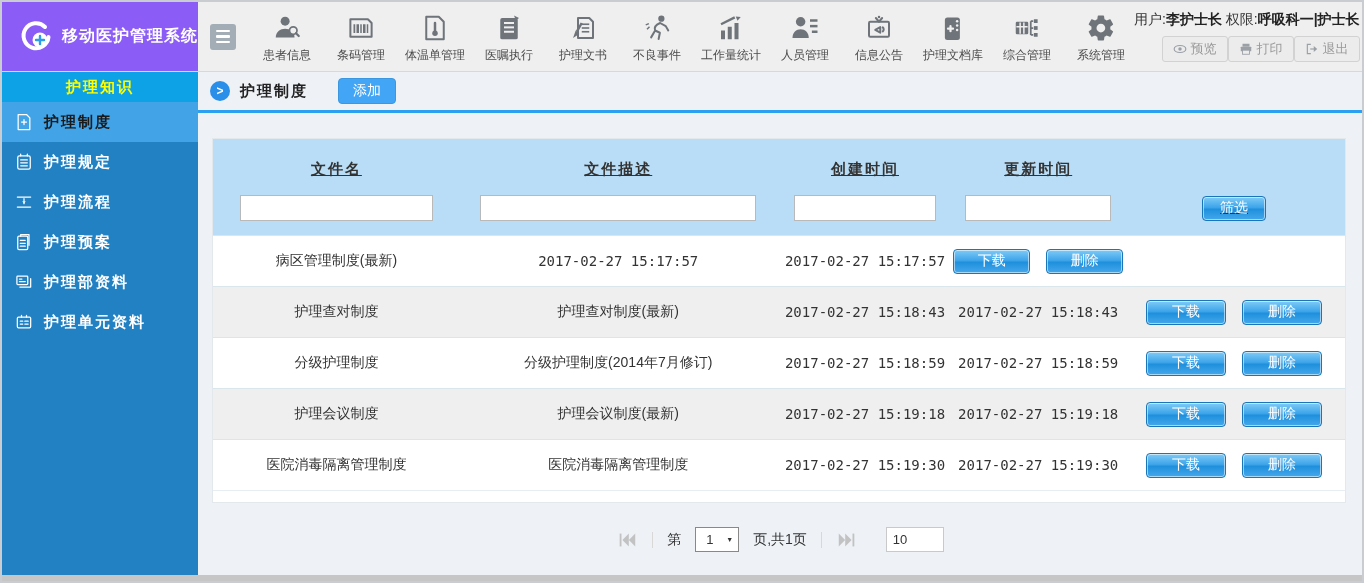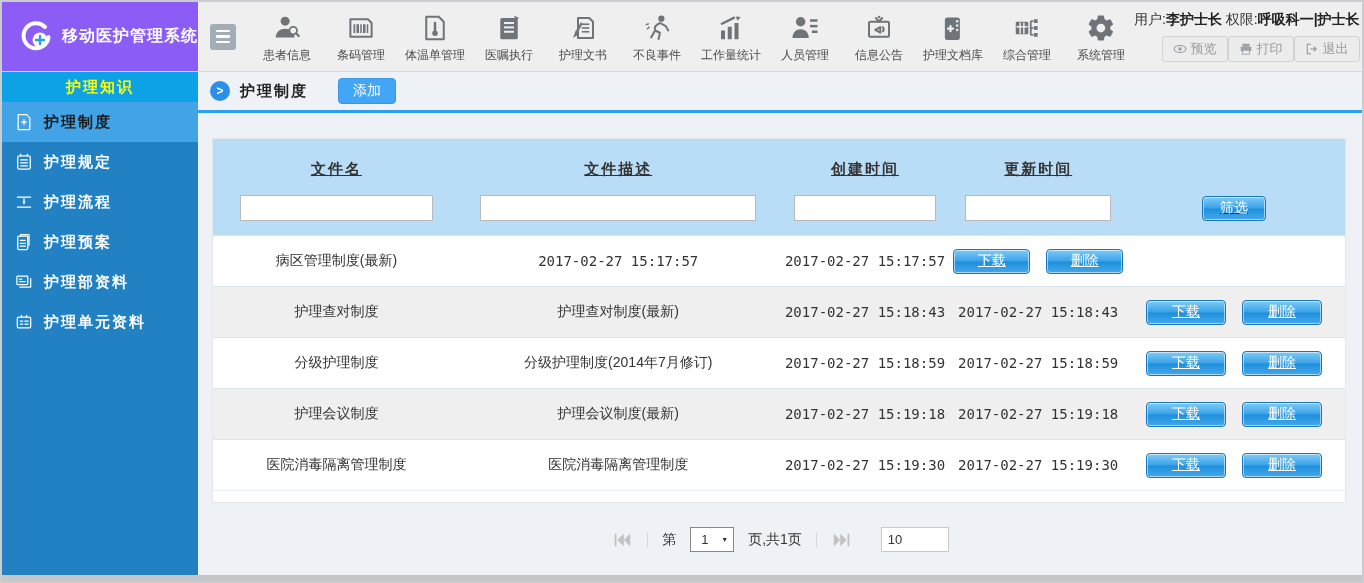--- a/index.html
+++ b/index.html
@@ -101,37 +101,37 @@
     border:1px solid #1976b8;
     background:linear-gradient(#7fcbf7 0%, #3aa2e9 48%, #1e8fdc 52%, #44a8ec 100%);
     box-shadow:inset 0 0 0 1px rgba(255,255,255,.55);
   }
   .filter-btn{ width:64px; }
   .t-row{ height:51px; border-top:1px solid #d9e6ec; font-size:14px; }
   .t-row:nth-child(even){ background:#efefef; }
   .cell{ text-align:center; color:#333; }
   .cell.time{ font-family:"DejaVu Sans Mono", "Liberation Mono", monospace; font-size:14px; }
   .actions-cell{ display:flex; justify-content:center; gap:16px; }
-  .row-btn{ width:80px;text-decoration:underline; }
+  .row-btn{ width:80px; }
   .card-bottom{ height:12px; background:#fff; border-top:1px solid #e6eef3; }
   
   .pagination{
     margin-top:24px; display:flex; align-items:center; justify-content:center; gap:14px;
     color:#333; font-size:14px;
   }
   .pg-icon{ width:22px; height:22px; cursor:pointer; }
   .pg-sep{ width:1px; height:16px; background:#d8d8d8; }
   .page-select{
     width:44px; height:25px; border:1px solid #888; background:#fff;
     display:flex; align-items:center; justify-content:space-between;
     padding:0 5px 0 10px; cursor:pointer; font-size:13px;
   }
   .page-select .caret{ font-size:7px; color:#333; }
   .page-size-input{
-    width:68px; height:25px; border:1px solid #c9c9c9; background:#fff;
+    width:58px; height:25px; border:1px solid #c9c9c9; background:#fff;
     font-size:13px; padding:0 6px; outline:none; color:#333; margin-left:14px;
   }
   .bottom-strip{ height:6px; flex:0 0 6px; background:#c6c6c6; }
   .ic{ fill:#6e747a; }
   .ics{ fill:none; stroke:#6e747a; stroke-width:1.6; stroke-linecap:round; stroke-linejoin:round; }
   .icw{ fill:none; stroke:#fff; stroke-width:1.5; stroke-linecap:round; stroke-linejoin:round; }
   .icg{ fill:#9aa0a6; } 
   .pgi{ fill:#c2c2c2; }
 </style>
 </head>

